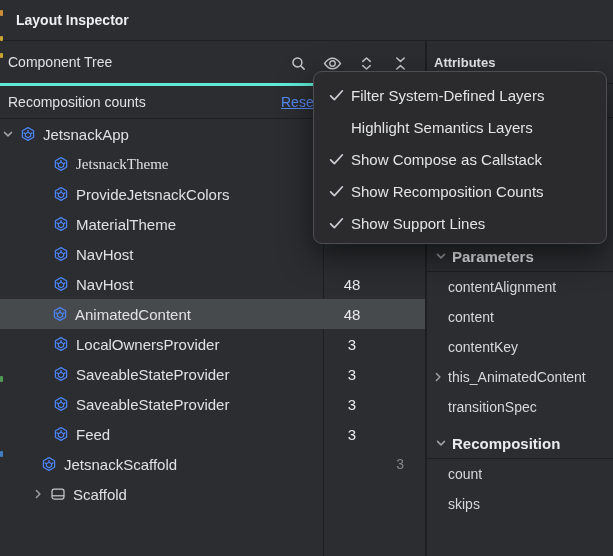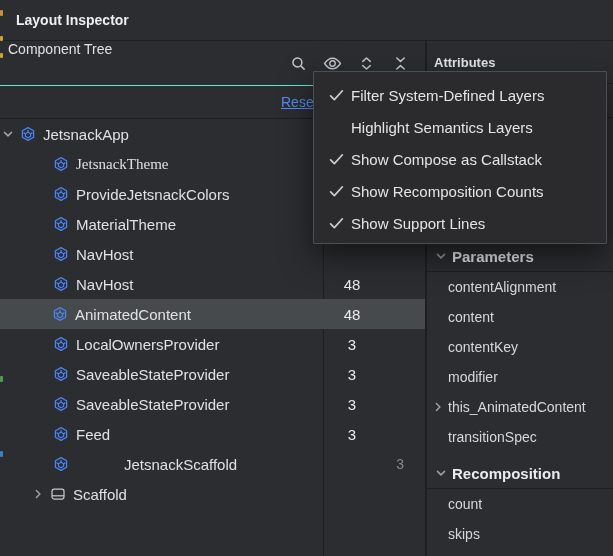--- a/index.html
+++ b/index.html
@@ -8,21 +8,21 @@
        font-family:"Liberation Sans",sans-serif;color:#dfe1e5}
 
   
   .titlebar{position:absolute;left:0;top:0;width:613px;height:41px;
             border-bottom:1px solid #1e1f22;display:flex;align-items:center;
             padding-left:16px;font-size:14px;font-weight:bold;color:#eceef0}
 
   
   .left-panel{position:absolute;left:0;top:41px;width:425px;height:515px}
   .tree-header{position:absolute;top:0;left:0;width:100%;height:45px;
-               border-bottom:1px solid #5eead4;display:flex;
+               border-bottom:3px solid #5eead4;display:flex;align-items:center;
                padding-left:8px;font-size:14px}
   .toolbar{position:absolute;right:14px;top:0;height:45px;display:flex;align-items:center;gap:13px}
   .tbtn{width:21px;height:21px;display:flex;align-items:center;justify-content:center;border-radius:4px}
   .recomp-bar{position:absolute;top:45px;left:0;width:100%;height:33px;
               border-bottom:1px solid #1e1f22;display:flex;align-items:center;
               padding-left:8px;font-size:14px}
   .reset-link{position:absolute;left:281px;top:50%;transform:translateY(-50%);
               color:#548af7;text-decoration:underline;font-size:14px;cursor:pointer}
   .col-sep{position:absolute;left:323px;top:78px;bottom:0;width:1px;background:#1e1f22}
   .tree{position:absolute;top:78px;left:0;width:100%}
@@ -45,21 +45,21 @@
   .section-header{height:31px;border-bottom:1px solid #1e1f22;display:flex;align-items:center;
                   padding-left:7px;font-size:15px;font-weight:bold;color:#e9ebee}
   .section-header.gap{margin-top:6px}
   .section-header .chev{width:14px;margin-right:4px;display:flex;align-items:center;justify-content:center}
   .attr-item{position:relative;height:30px;display:flex;align-items:center;
              padding-left:21px;font-size:14px;color:#d6d8db;white-space:nowrap}
   .item-chev{position:absolute;left:5px;top:50%;transform:translateY(-50%);display:flex}
 
   
   .menu{position:absolute;left:313px;top:71px;width:294px;height:173px;z-index:50;
-        background:#2b2b2d;border:1px solid #4d4e51;border-radius:1px;
+        background:#2b2b2d;border:1px solid #4d4e51;border-radius:9px;
         box-shadow:0 12px 32px rgba(0,0,0,.55);padding-top:7px;overflow:hidden}
   .menu-item{height:32px;display:flex;align-items:center;font-size:15px;color:#e2e4e6;white-space:nowrap}
   .menu-check{margin-left:13px;width:18px;display:flex;justify-content:center;align-items:center;flex:none}
   .menu-label{margin-left:6px}
 
   .gutter-mark{position:absolute;left:0;width:3px;border-radius:1px}
 </style>
 </head>
 <body>
 
@@ -92,20 +92,21 @@
         </span>
         <span class="tbtn">
           <svg viewBox="0 0 14 16" width="15" height="17">
               <path d="M3.5 2.8 L7 6 L10.5 2.8 M3.5 13.2 L7 10 L10.5 13.2" fill="none" stroke="#c6c8cc" stroke-width="1.4" stroke-linecap="round" stroke-linejoin="round"></path>
             </svg>
         </span>
       </div>
     </div>
 
     <div class="recomp-bar">
+      <span>Recomposition counts</span>
       <span class="reset-link">Reset</span>
     </div>
 
     <div class="col-sep"></div>
     <div class="tree" id="tree-rows">
         <div class="tree-row" style="">
           <span class="expander">
             <svg viewBox="0 0 12 12" width="12" height="12">
               <path d="M2.5 4.4 L6 7.9 L9.5 4.4" fill="none" stroke="#9da0a6" stroke-width="1.5" stroke-linecap="round" stroke-linejoin="round"></path>
             </svg>
@@ -240,21 +241,21 @@
               <g fill="none" stroke="#4c84f5" stroke-width="1.25" stroke-linejoin="round">
                 <path d="M8 1.6 L13.6 4.8 V11.2 L8 14.4 L2.4 11.2 V4.8 Z"></path>
                 <path d="M8 6.2 L10.6 7.7 V10.3 L8 11.8 L5.4 10.3 V7.7 Z"></path>
                 <path d="M8 6.2 V4.1 M5.4 7.7 L3.5 6.6 M10.6 7.7 L12.5 6.6"></path>
               </g>
             </svg>
           </span>
           <span class="lbl">Feed</span>
           <span class="count">3</span>
         </div>
-        <div class="tree-row" style="padding-left: 53px; gap: 48px;">
+        <div class="tree-row" style="padding-left: 41px;">
           <span class="icn">
             <svg viewBox="0 0 16 16" width="16" height="16">
               <g fill="none" stroke="#4c84f5" stroke-width="1.25" stroke-linejoin="round">
                 <path d="M8 1.6 L13.6 4.8 V11.2 L8 14.4 L2.4 11.2 V4.8 Z"></path>
                 <path d="M8 6.2 L10.6 7.7 V10.3 L8 11.8 L5.4 10.3 V7.7 Z"></path>
                 <path d="M8 6.2 V4.1 M5.4 7.7 L3.5 6.6 M10.6 7.7 L12.5 6.6"></path>
               </g>
             </svg>
           </span>
           <span class="lbl">JetsnackScaffold</span>
@@ -298,23 +299,20 @@
         <div class="attr-item">
           <span>contentAlignment</span>
         </div>
         <div class="attr-item">
           <span>content</span>
         </div>
         <div class="attr-item">
           <span>contentKey</span>
         </div>
         <div class="attr-item">
-          <span>modifier</span>
-        </div>
-        <div class="attr-item">
           <span class="item-chev">
             <svg viewBox="0 0 12 12" width="12" height="12">
               <path d="M4.4 2.5 L7.9 6 L4.4 9.5" fill="none" stroke="#9da0a6" stroke-width="1.5" stroke-linecap="round" stroke-linejoin="round"></path>
             </svg>
           </span>
           <span>this_AnimatedContent</span>
         </div>
         <div class="attr-item">
           <span>transitionSpec</span>
         </div>

